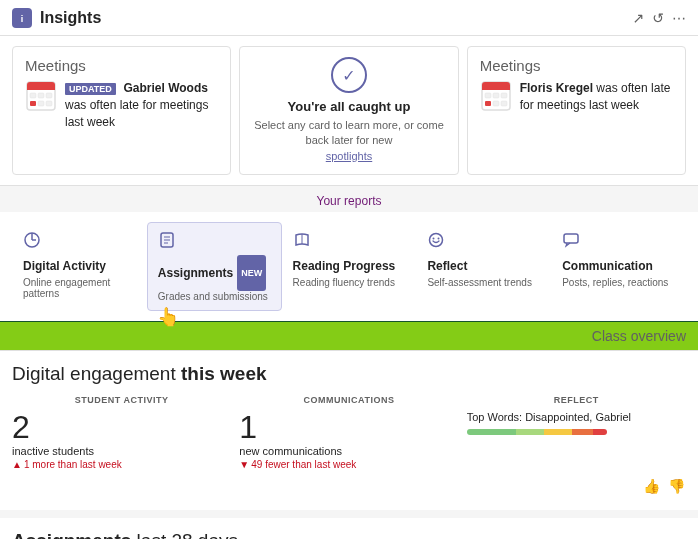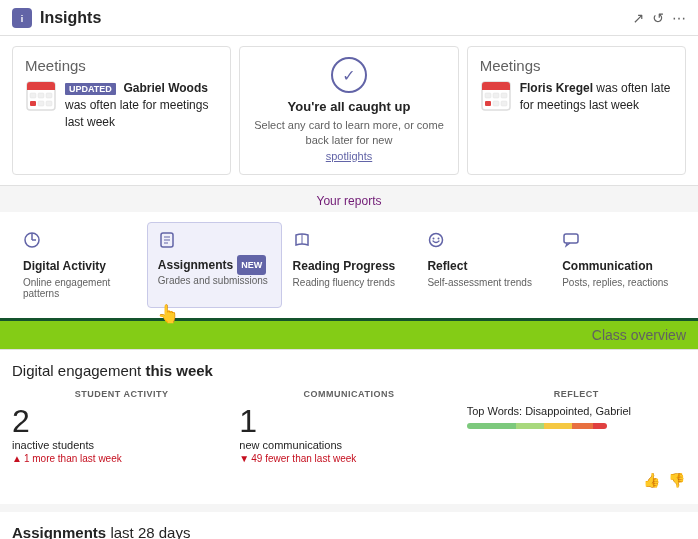--- a/index.html
+++ b/index.html
@@ -145,21 +145,21 @@
       font-size: 12px;
       color: #701a75;
       background: #f5f5f5;
       text-align: center;
     }
 
     
     .reports-row {
       display: flex;
       background: #fff;
-      border-bottom: 3px solid #14532d;
+      border-bottom: 1px solid #14532d;
       padding: 10px 12px;
       gap: 0;
     }
     .report-item {
       flex: 1;
       padding: 8px 10px;
       border-radius: 4px;
       cursor: pointer;
       display: flex;
       flex-direction: column;
@@ -184,21 +184,21 @@
       color: #242424;
       display: flex;
       align-items: center;
       gap: 4px;
       white-space: nowrap;
     }
     .new-badge {
       background: #6264a7;
       color: #fff;
       font-size: 9px;
-      padding: 5px 4px;
+      padding: 13px 4px;
       border-radius: 3px;
       font-weight: 700;
     }
     .report-sub {
       font-size: 10px;
       color: #616161;
     }
 
     
     .cursor-indicator {
@@ -220,21 +220,21 @@
       border-bottom: 1px solid #e0e0e0;
       text-align: right;
     }
 
     
     .card-area {
       padding: 12px;
       background: #fff;
     }
     .card-title {
-      font-size: 15px;
+      font-size: 19px;
       font-weight: 400;
       color: #242424;
       margin-bottom: 10px;
     }
     .card-title strong {
       font-weight: 600;
     }
 
     .stats-grid {
       display: grid;

